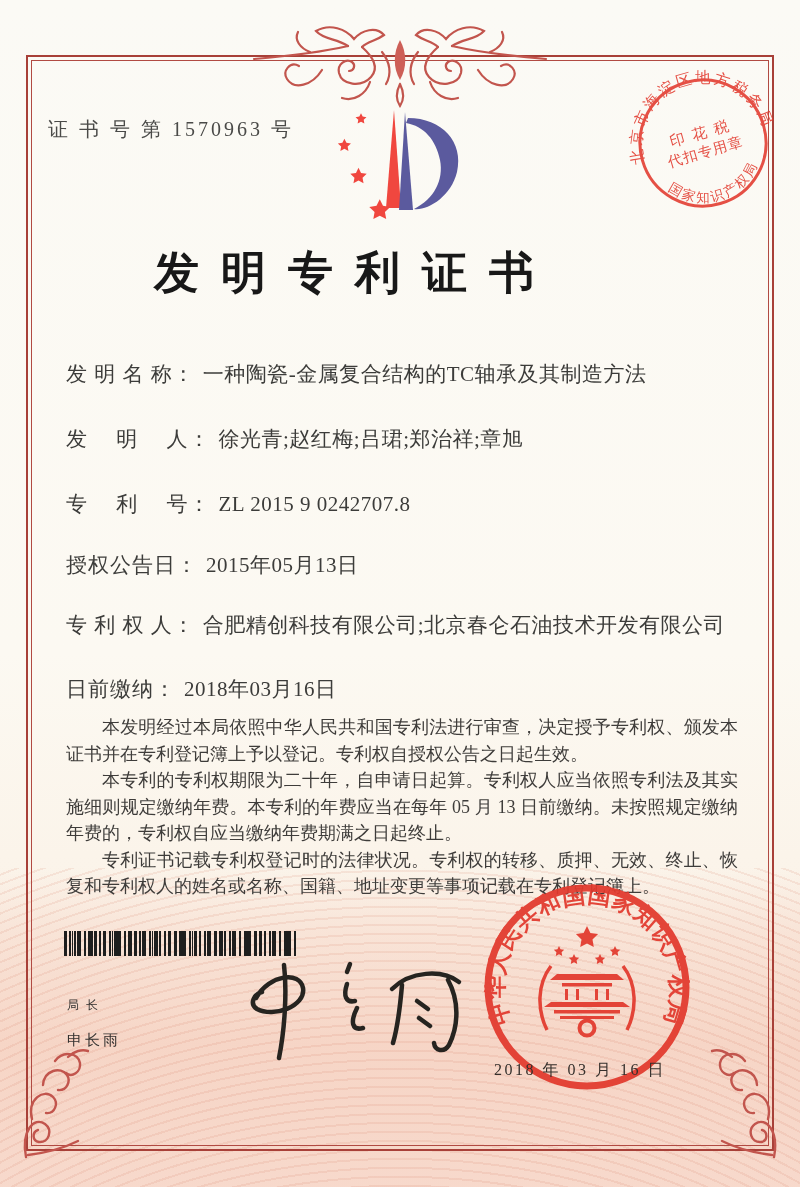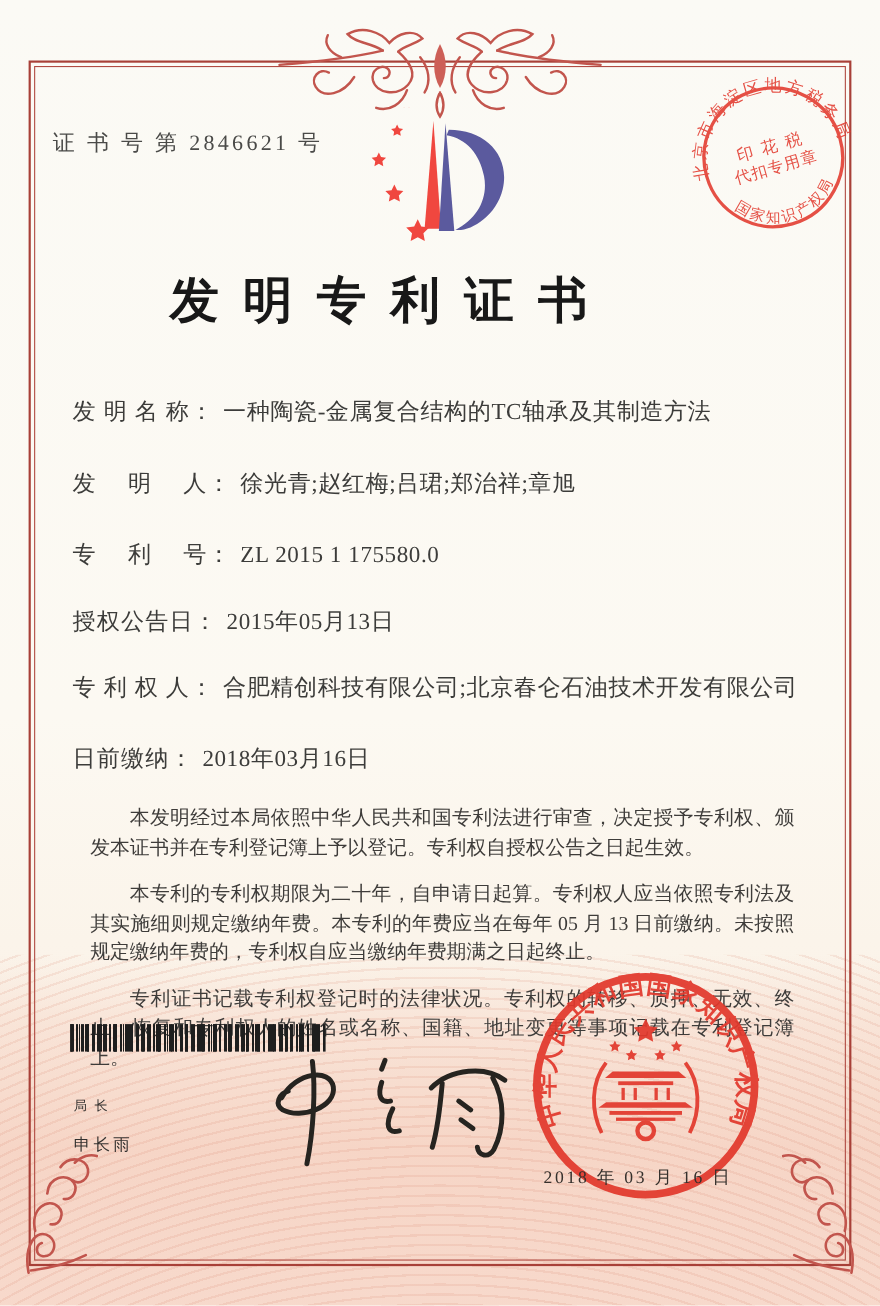--- a/index.html
+++ b/index.html
@@ -30,21 +30,21 @@
     font-size:45px; font-weight:600; color:#181818; letter-spacing:22px; padding-left:22px; }
 
   .fields { position:absolute; left:66px; top:0; width:680px; }
   .frow { position:absolute; left:0; font-size:21px; color:#3c3c3a; white-space:nowrap; }
   .frow .lbl { letter-spacing:1px; }
   .frow .val { margin-left:8px; letter-spacing:0.5px; }
   .f0{top:360px} .f1{top:425px} .f2{top:490px} .f3{top:551px} .f4{top:611px} .f5{top:675px}
 
   .body-text { position:absolute; left:66px; top:714px; width:672px;
     font-size:18px; line-height:26.5px; color:#3e3c3a; text-align:justify; }
-  .body-text p { text-indent:2em; margin:16px; }
+  .body-text p { text-indent:2em; margin:0; }
 
   .barcode { position:absolute; left:64px; top:931px; width:232px; height:25px;
     background:
       repeating-linear-gradient(90deg,#1e1e1e 0 2px,transparent 2px 5px),
       repeating-linear-gradient(90deg,#1e1e1e 0 1px,transparent 1px 8px),
       repeating-linear-gradient(90deg,#1e1e1e 0 3px,transparent 3px 13px);
   }
 
   .director { position:absolute; left:67px; top:997px;
     font-family:"Liberation Sans","DejaVu Sans",sans-serif; color:#33312f; }
@@ -102,21 +102,21 @@
       <path d="M14,76 C9,56 26,45 35,54 C41,60 37,71 28,70"></path>
       <path d="M25,42 C26,27 43,23 49,32 C53,38 49,48 40,47"></path>
       <path d="M37,18 C45,7 60,10 62,20 C63,29 54,35 48,30"></path>
       <path d="M10,112 C26,110 44,106 60,98"></path>
       <path d="M50,14 C56,8 64,6 70,8"></path>
     </g>
   </svg>
 
   <div class="content">
 
-    <div class="cert-no">证 书 号 第 2846621 号</div>
+    <div class="cert-no">证 书 号 第 1570963 号</div>
 
     <svg class="logo" width="150" height="132" viewBox="0 0 150 132">
       <g fill="#f0473f">
         <path d="M45,62 l2.8,5.7 6.3,0.9 -4.6,4.4 1.1,6.2 -5.6,-3 -5.6,3 1.1,-6.2 -4.6,-4.4 6.3,-0.9 z" transform="translate(-12,14) scale(0.9)"></path>
         <path d="M45,62 l2.8,5.7 6.3,0.9 -4.6,4.4 1.1,6.2 -5.6,-3 -5.6,3 1.1,-6.2 -4.6,-4.4 6.3,-0.9 z" transform="translate(-2,30) scale(1.15)"></path>
         <path d="M45,62 l2.8,5.7 6.3,0.9 -4.6,4.4 1.1,6.2 -5.6,-3 -5.6,3 1.1,-6.2 -4.6,-4.4 6.3,-0.9 z" transform="translate(-18,-4) scale(0.72)"></path>
         <path d="M45,62 l2.8,5.7 6.3,0.9 -4.6,4.4 1.1,6.2 -5.6,-3 -5.6,3 1.1,-6.2 -4.6,-4.4 6.3,-0.9 z" transform="translate(4,-22) scale(0.6)"></path>
         <path d="M45,62 l2.8,5.7 6.3,0.9 -4.6,4.4 1.1,6.2 -5.6,-3 -5.6,3 1.1,-6.2 -4.6,-4.4 6.3,-0.9 z" transform="translate(18,-38) scale(0.48)"></path>
         <polygon points="64,12 56,110 71,110"></polygon>
       </g>
@@ -124,21 +124,21 @@
         <polygon points="75,14 69,112 83,112"></polygon>
         <path d="M78,20 C112,20 134,44 127,74 C121,99 97,113 84,111 C104,101 114,82 110,62 C106,42 94,28 76,25 Z"></path>
       </g>
     </svg>
 
     <div class="title">发明专利证书</div>
 
     <div class="fields">
       <div class="frow f0"><span class="lbl">发 明 名 称：</span><span class="val">一种陶瓷-金属复合结构的TC轴承及其制造方法</span></div>
       <div class="frow f1"><span class="lbl">发　 明　 人：</span><span class="val">徐光青;赵红梅;吕珺;郑治祥;章旭</span></div>
-      <div class="frow f2"><span class="lbl">专　 利　 号：</span><span class="val">ZL 2015 1 175580.0</span></div>
+      <div class="frow f2"><span class="lbl">专　 利　 号：</span><span class="val">ZL 2015 9 0242707.8</span></div>
       <div class="frow f3"><span class="lbl">授权公告日：</span><span class="val">2015年05月13日</span></div>
       <div class="frow f4"><span class="lbl">专 利 权 人：</span><span class="val">合肥精创科技有限公司;北京春仑石油技术开发有限公司</span></div>
       <div class="frow f5"><span class="lbl">日前缴纳：</span><span class="val">2018年03月16日</span></div>
     </div>
 
     <div class="body-text">
       <p>本发明经过本局依照中华人民共和国专利法进行审查，决定授予专利权、颁发本证书并在专利登记簿上予以登记。专利权自授权公告之日起生效。</p>
       <p>本专利的专利权期限为二十年，自申请日起算。专利权人应当依照专利法及其实施细则规定缴纳年费。本专利的年费应当在每年 05 月 13 日前缴纳。未按照规定缴纳年费的，专利权自应当缴纳年费期满之日起终止。</p>
       <p>专利证书记载专利权登记时的法律状况。专利权的转移、质押、无效、终止、恢复和专利权人的姓名或名称、国籍、地址变更等事项记载在专利登记簿上。</p>
     </div>

